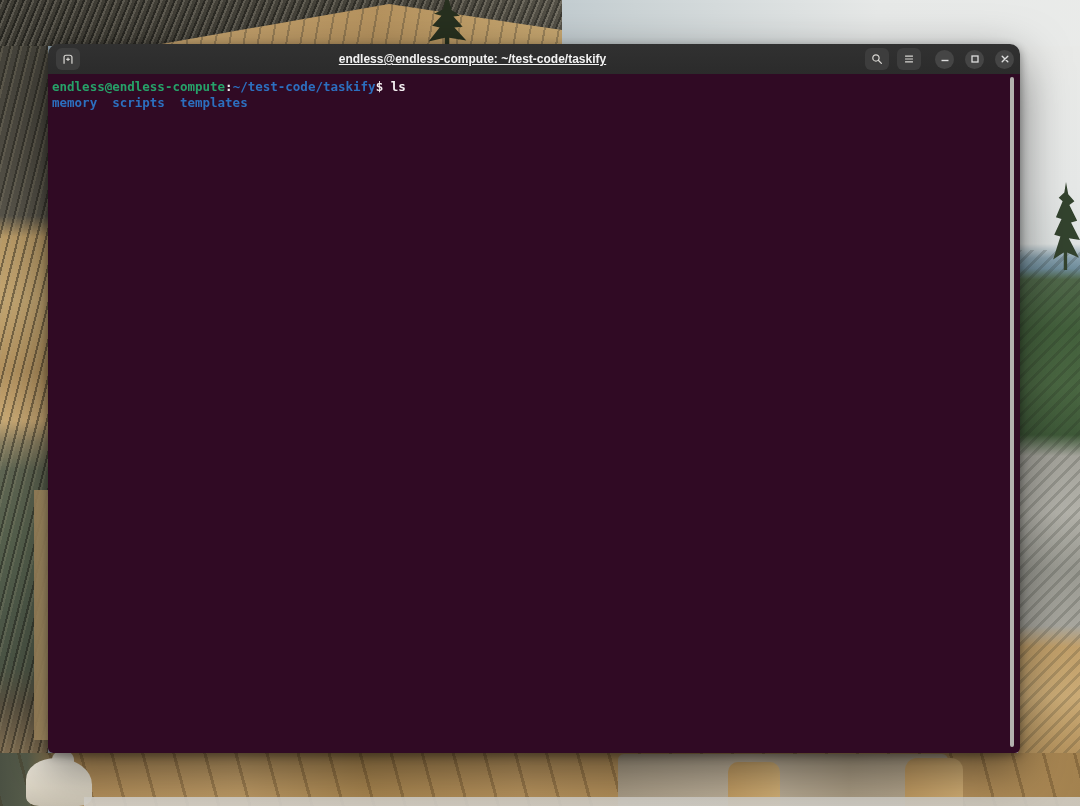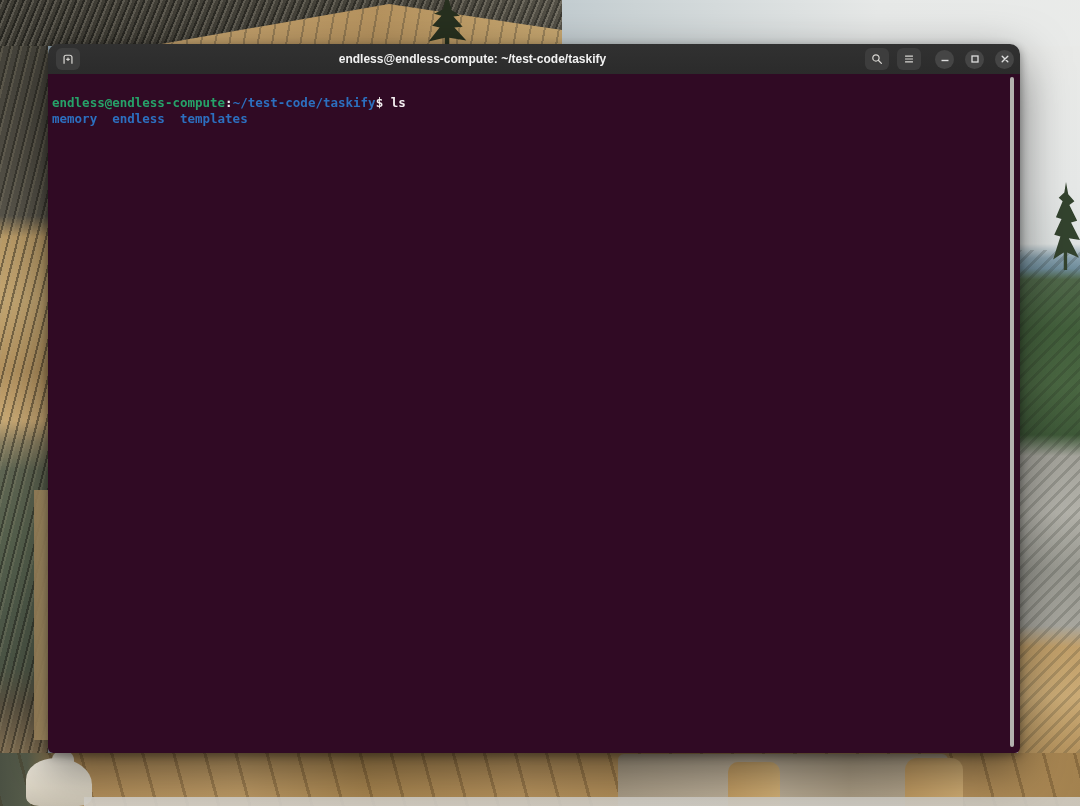--- a/index.html
+++ b/index.html
@@ -120,29 +120,29 @@
   #menu-btn{margin-right:14px;}
   .circle-btn{
     width:19px;height:19px;border-radius:50%;background:#454545;
     display:flex;align-items:center;justify-content:center;flex:0 0 auto;
     margin-right:11px;
   }
   #close-btn{margin-right:6px;}
   #win-title{
     flex:1;text-align:center;
     font-size:12px;font-weight:bold;color:#f2f2f2;
-    white-space:nowrap;overflow:hidden;
+    white-space:nowrap;overflow:hidden;text-decoration:underline;
   }
   .hb-btn svg, .circle-btn svg{display:block;}
   #term{
     position:absolute;left:0;top:30px;right:0;bottom:0;
     background:#300a24;border-radius:0 0 5px 5px;
     font-family:"DejaVu Sans Mono","Liberation Mono",monospace;
     font-size:12.5px;font-weight:bold;line-height:15.5px;
-    color:#f2eef0;padding:21px 0 0 4px;
+    color:#f2eef0;padding:5px 0 0 4px;
   }
   .c-user{color:#26a269;}
   .c-path{color:#2c6fbf;}
   .c-dir{color:#2c6fbf;}
   .c-dir + .c-dir{margin-left:2ch;}
   .cmd{margin-left:1ch;}
   .cursor{
     display:inline-block;width:8px;height:14px;background:#f6f3ee;
     vertical-align:-2px;margin-left:1ch;
   }
@@ -215,17 +215,17 @@
       <span>
         <svg width="12" height="12" viewBox="0 0 12 12">
           <path d="M3.2 3.2 L8.8 8.8 M8.8 3.2 L3.2 8.8" stroke="#dddddd" stroke-width="1.4" stroke-linecap="round"></path>
         </svg>
       </span>
     </div>
   </div>
 
   <div id="term">
     <div class="tline"><span class="c-user">endless@endless-compute</span><span>:</span><span class="c-path">~/test-code/taskify</span><span>$</span><span class="cmd">ls</span></div>
-    <div class="tline"><span class="c-dir">memory</span><span class="c-dir">endless</span><span class="c-dir">templates</span></div>
+    <div class="tline"><span class="c-dir">memory</span><span class="c-dir">scripts</span><span class="c-dir">templates</span></div>
   </div>
 
   <div id="scrollbar"></div>
 </div>
 
 </body></html>

